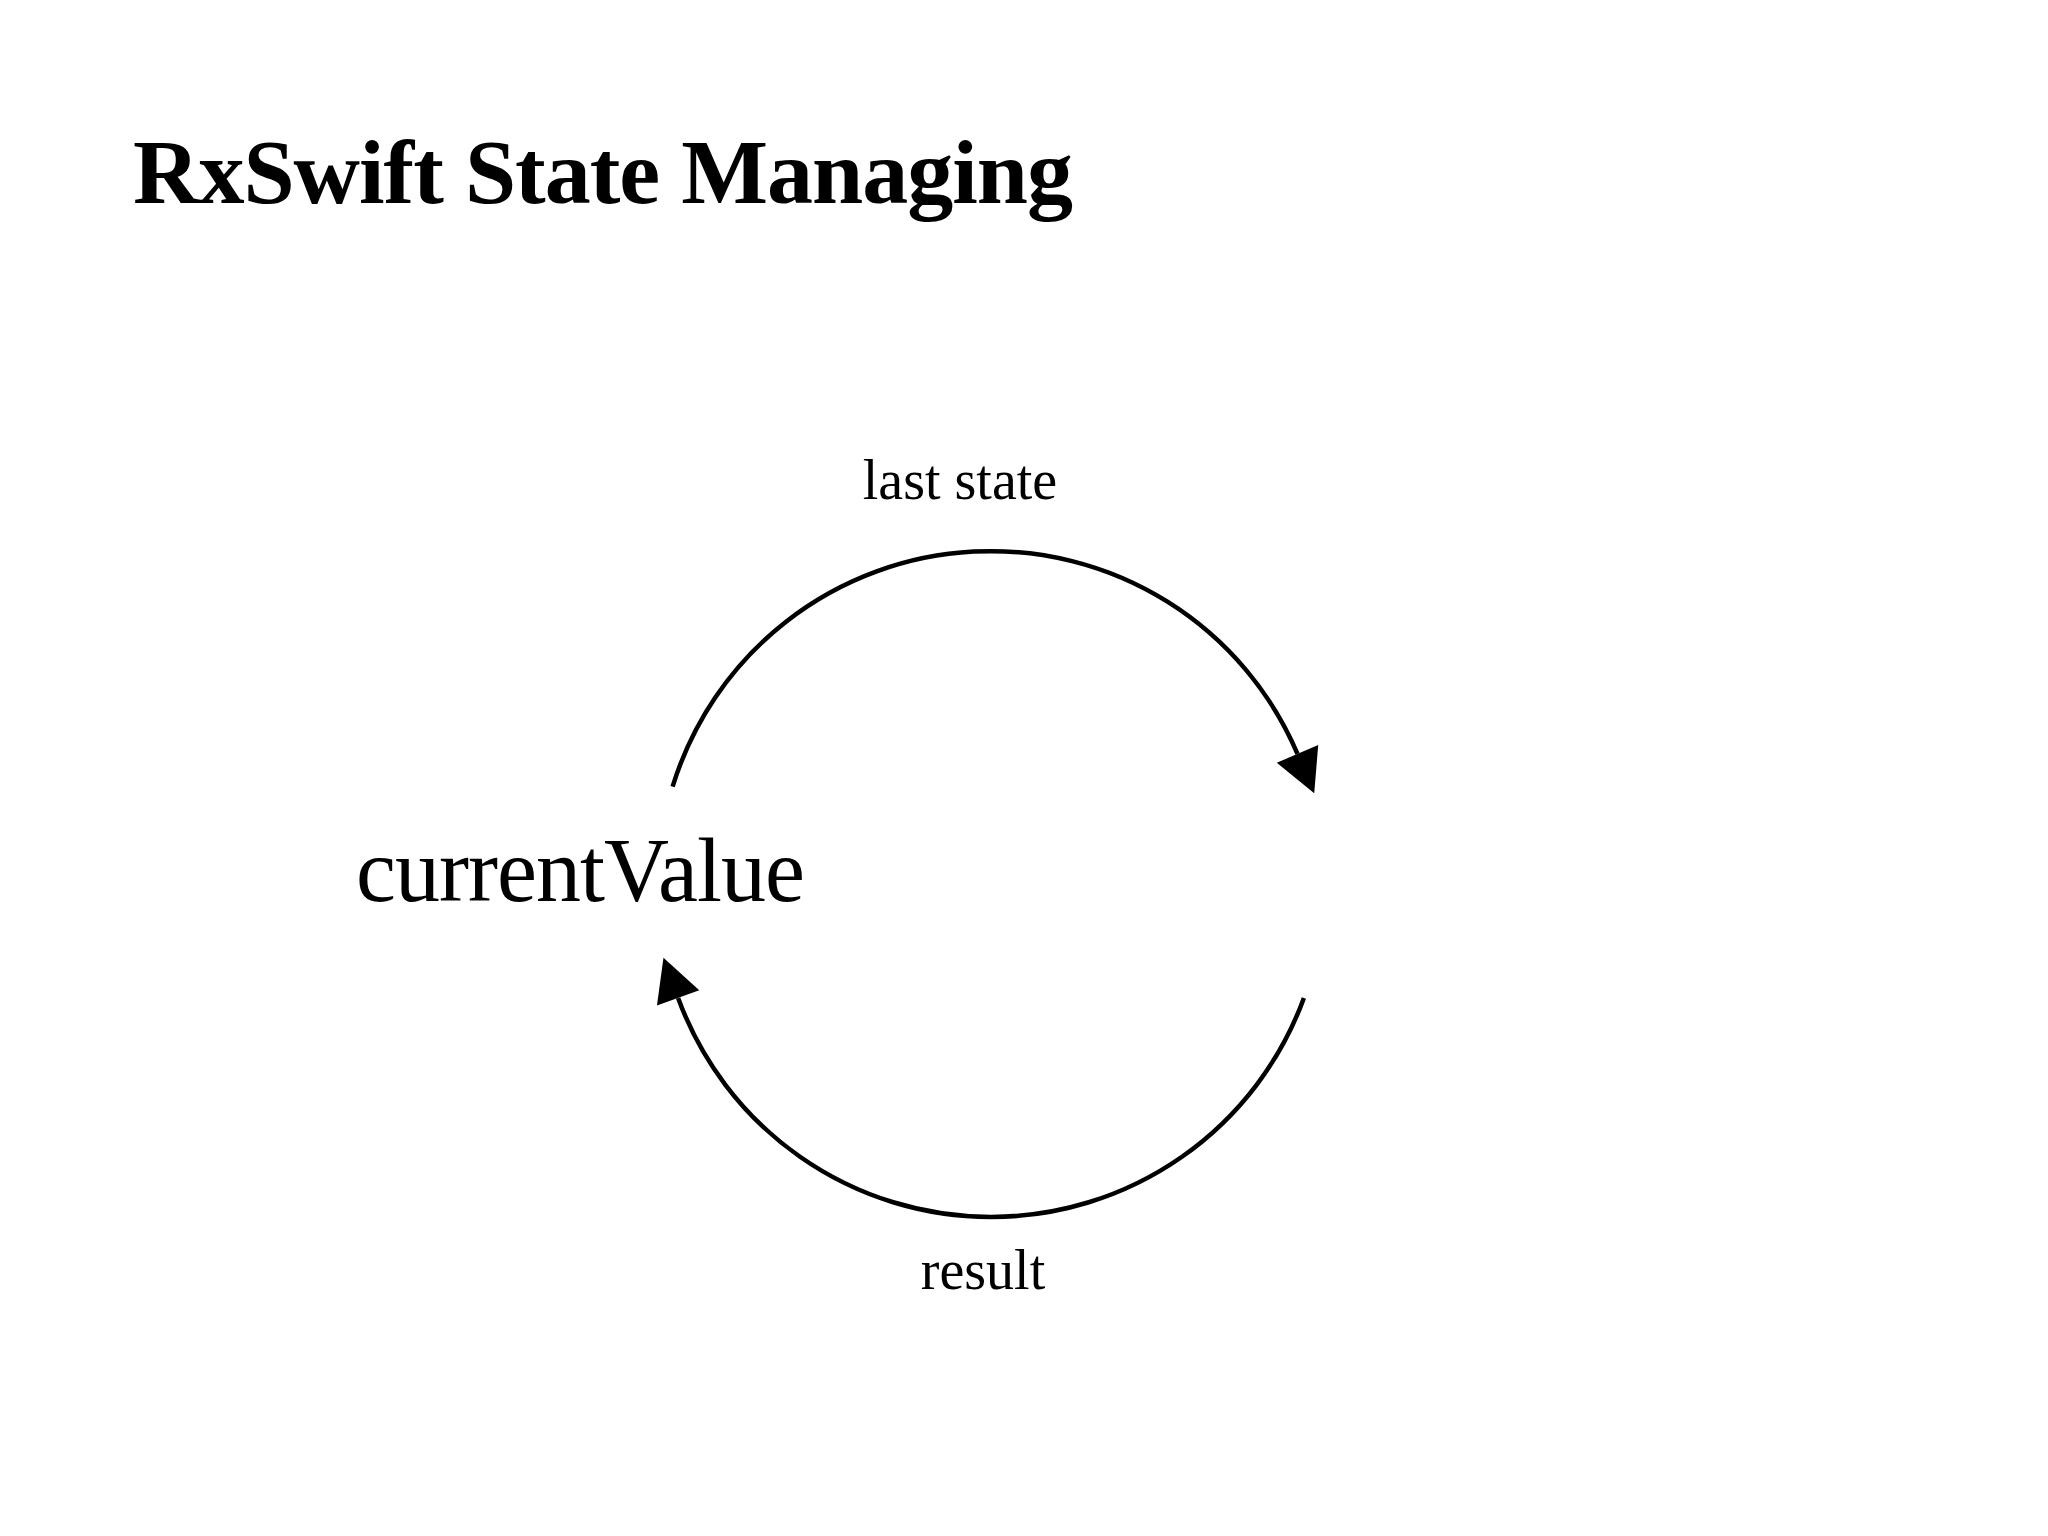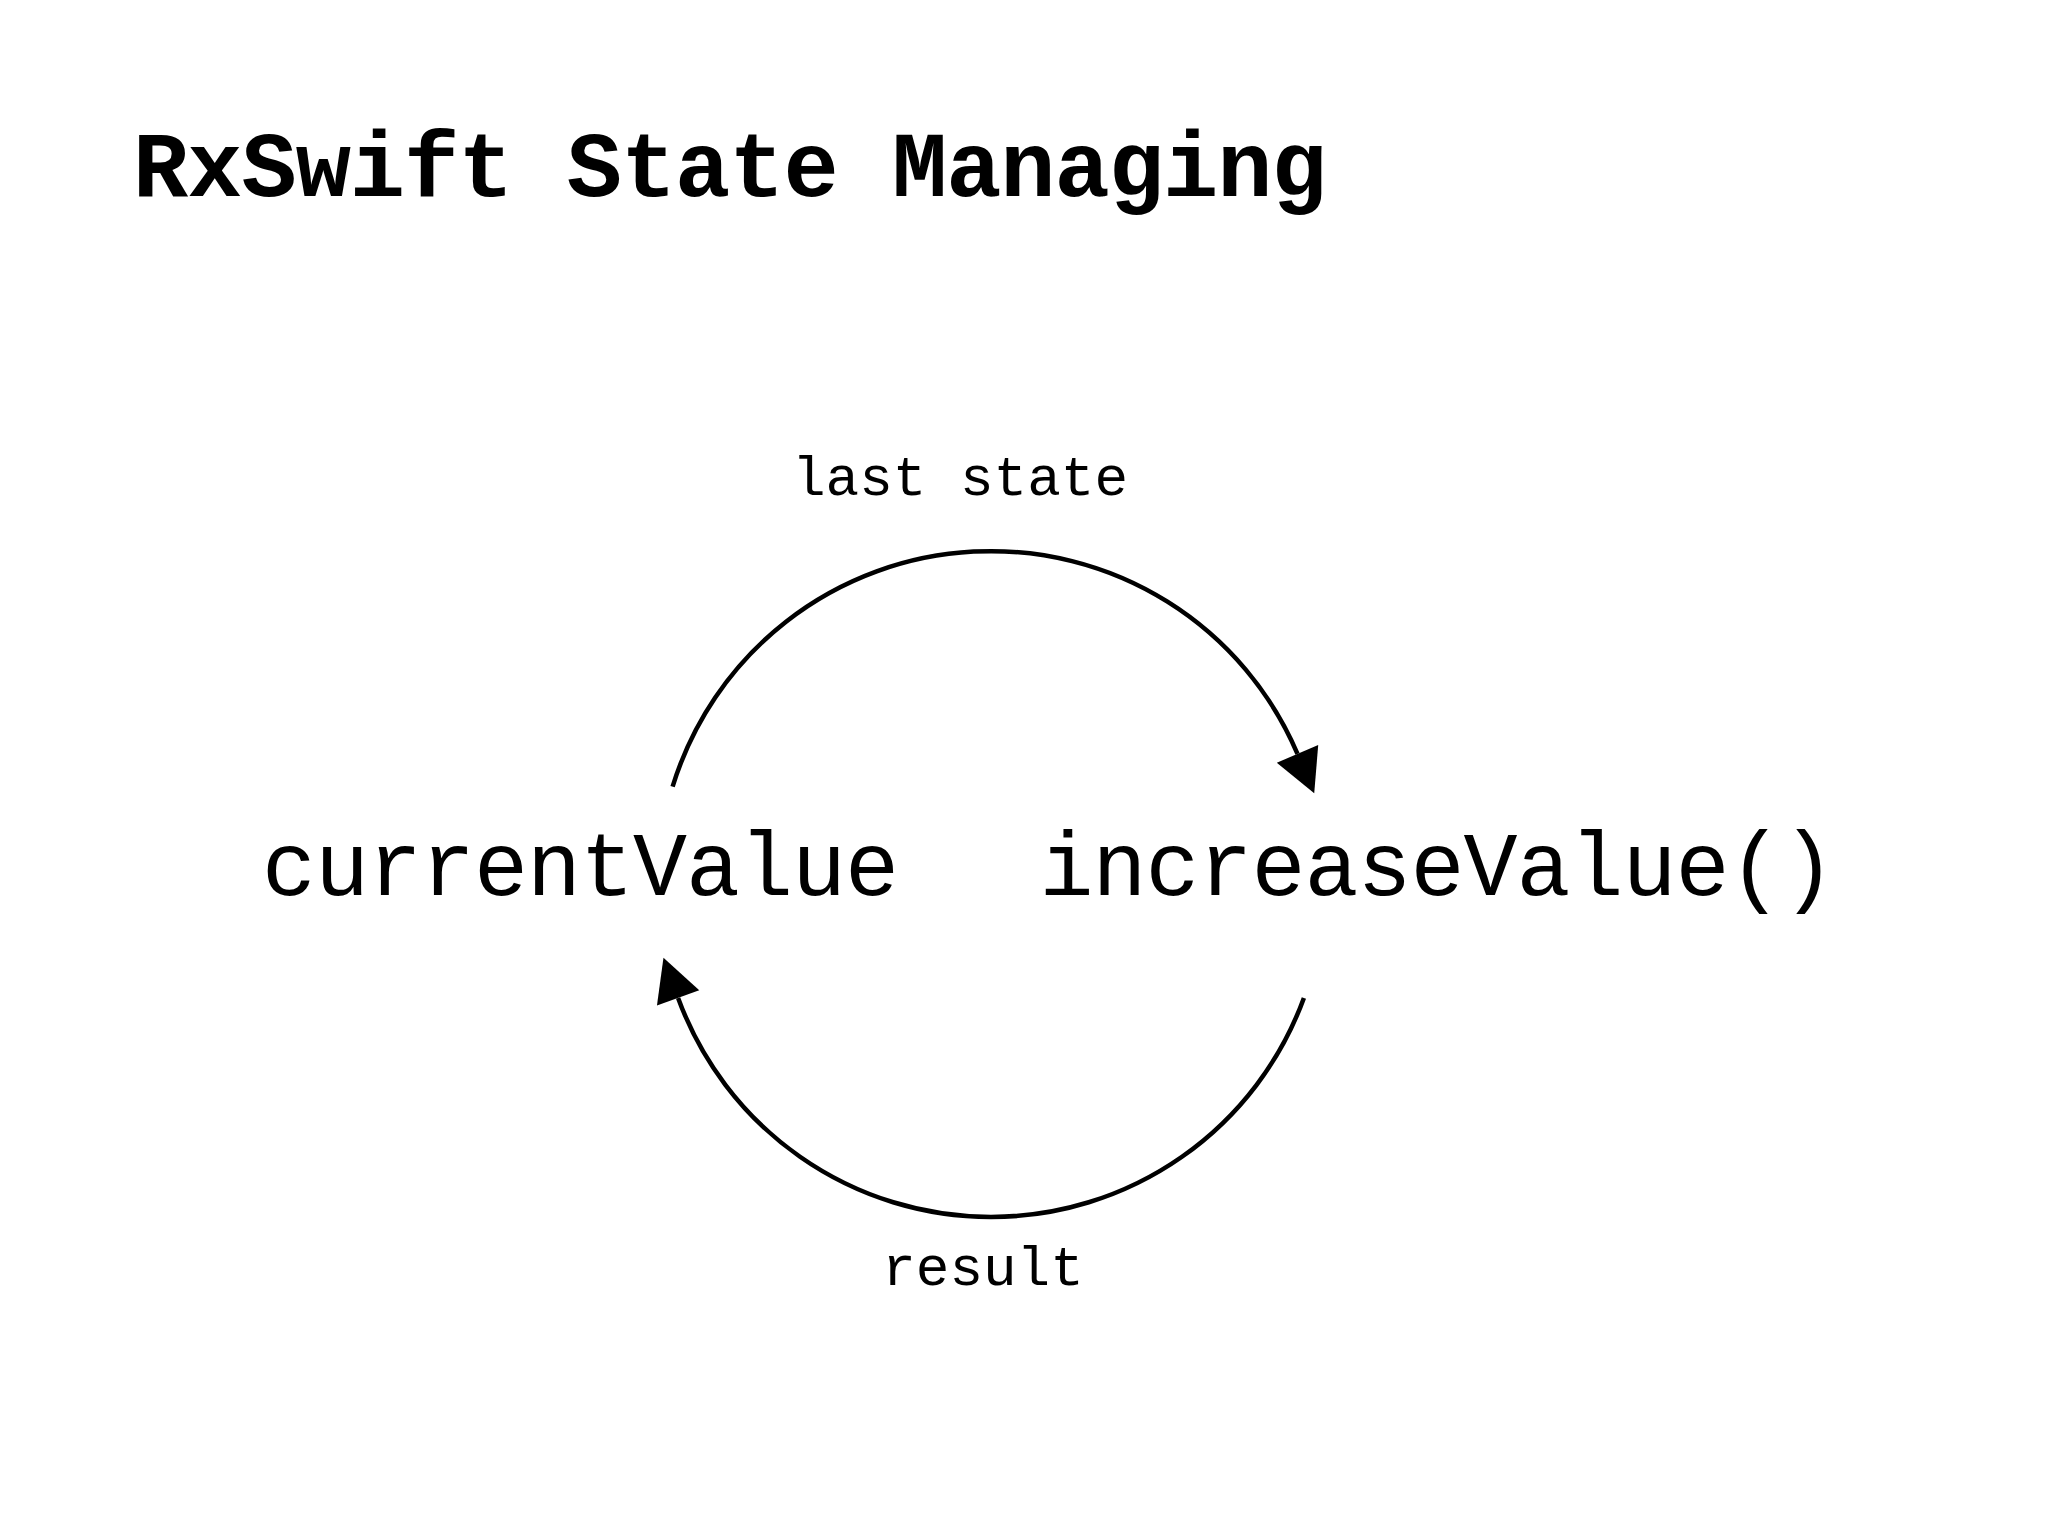--- a/index.html
+++ b/index.html
@@ -6,21 +6,21 @@
     margin: 0;
     padding: 0;
     background: #ffffff;
   }
   .slide {
     position: relative;
     width: 2048px;
     height: 1536px;
     background: #ffffff;
     overflow: hidden;
-    font-family: Liberation Mono, monospace;
+    font-family: Liberation Serif, serif;
     color: #000000;
   }
   .slide-title {
     position: absolute;
     left: 133px;
     top: 126px;
     font-size: 92px;
     font-weight: 600;
     letter-spacing: -1px;
     line-height: 1;
@@ -74,17 +74,16 @@
 
     <path d="M 672.6 786.7 A 333 333 0 0 1 1297.5 753.9" fill="none" stroke="#000000" stroke-width="4.5" marker-end="url(#arrowhead)"></path>
 
     <path d="M 1303.9 997.9 A 333 333 0 0 1 678.1 997.9" fill="none" stroke="#000000" stroke-width="4.5" marker-end="url(#arrowhead)"></path>
   </svg>
 
   <div class="edge-label top">last state</div>
 
   <div class="node-label left">currentValue</div>
 
-  <div class="node-label right">increaseValue()</div>
 
   <div class="edge-label bottom">result</div>
 
 </div>
 
 </body></html>

